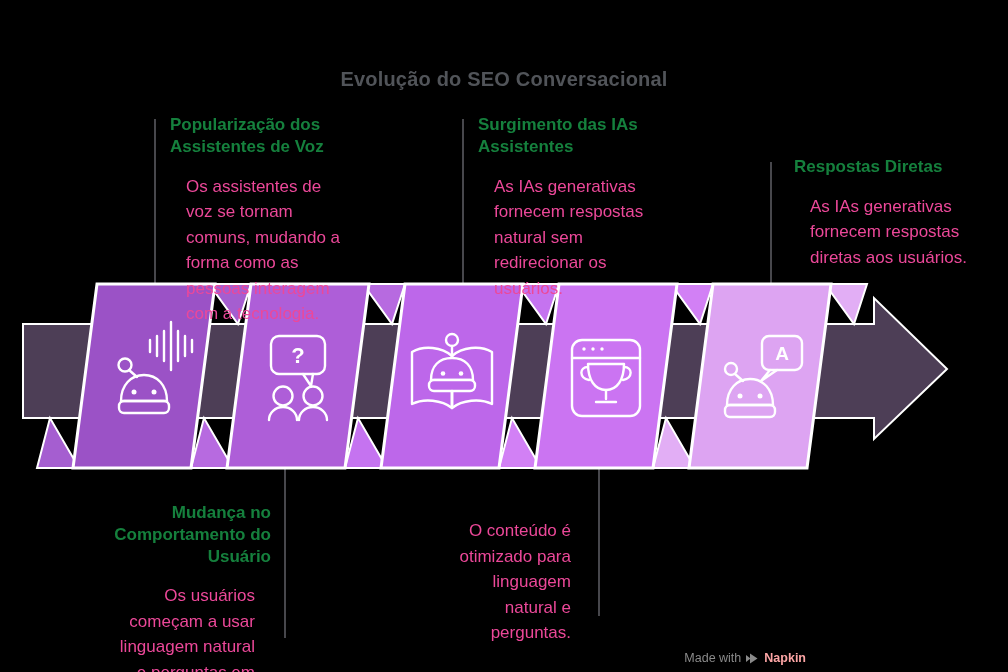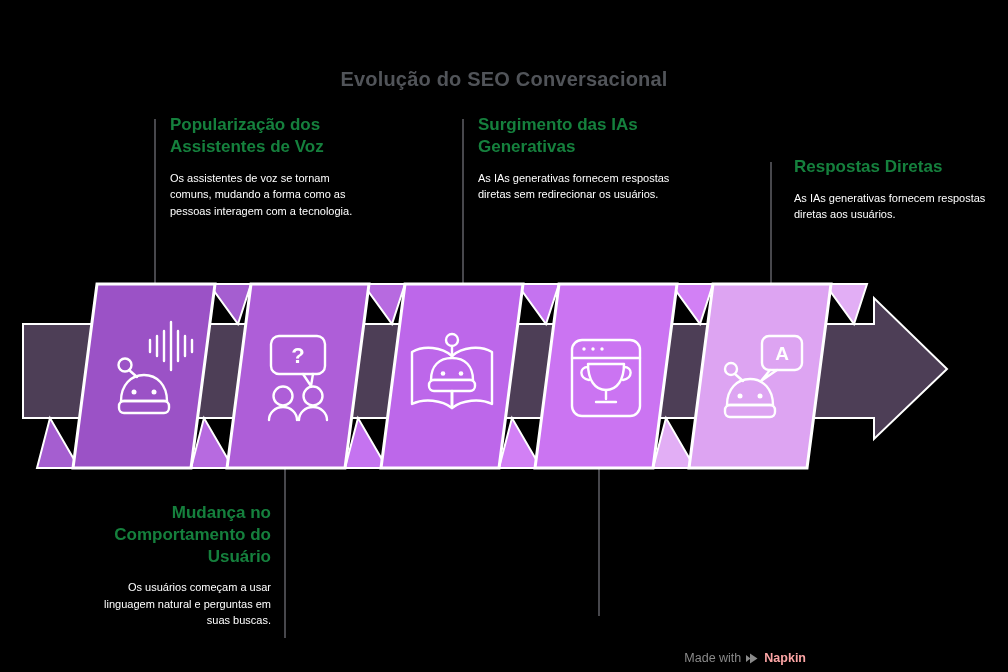--- a/index.html
+++ b/index.html
@@ -9,21 +9,21 @@
     font-family:"Liberation Sans", sans-serif;
   }
   .stage{position:absolute;left:0;top:16px;width:828px;height:672px;}
   .main-title{
     position:absolute;left:0;top:52px;width:1008px;text-align:center;
     font-size:20px;font-weight:bold;color:#515459;letter-spacing:.2px;
   }
   svg.ribbon{position:absolute;left:0;top:0;}
   .tblock{position:absolute;}
   .tblock .hd{font-size:17px;font-weight:bold;color:#15803d;line-height:1.28;margin:0 0 12px 0;}
-  .tblock .bd{font-size:11px;color:#ffffff;line-height:1.5;margin:0;}
+  .tblock .bd{font-size:17px;color:#ec4899;line-height:1.5;margin:16px;}
   .align-right{text-align:right;}
   .footer{
     position:absolute;right:22px;top:635px;display:flex;align-items:center;gap:5px;
     color:#8a8a8a;font-size:12.5px;
   }
   .footer .brand{font-weight:bold;color:#fca5a5;}
 </style>
 </head>
 <body>
 
@@ -130,35 +130,36 @@
       <circle cx="760" cy="380" r="2.5" fill="#ffffff" stroke="none"></circle>
     </g>
   </svg>
 
   <div class="tblock" style="left:170px;top:98px;width:190px;">
     <p class="hd">Popularização dos Assistentes de Voz</p>
     <p class="bd">Os assistentes de voz se tornam comuns, mudando a forma como as pessoas interagem com a tecnologia.</p>
   </div>
 
   <div class="tblock" style="left:478px;top:98px;width:195px;">
-    <p class="hd">Surgimento das IAs Generativas</p>
-    <p class="bd">As IAs generativas fornecem respostas diretas sem redirecionar os usuários.</p>
+    <p class="hd">Surgimento das IAs Assistentes</p>
+    <p class="bd">As IAs generativas fornecem respostas natural sem redirecionar os usuários.</p>
   </div>
 
   <div class="tblock align-right" style="left:91px;top:486px;width:180px;">
     <p class="hd">Mudança no Comportamento do Usuário</p>
     <p class="bd">Os usuários começam a usar linguagem natural e perguntas em suas buscas.</p>
   </div>
 
   <div class="tblock" style="left:794px;top:140px;width:192px;">
     <p class="hd">Respostas Diretas</p>
     <p class="bd">As IAs generativas fornecem respostas diretas aos usuários.</p>
   </div>
 
   <div class="tblock align-right" style="left:420px;top:486px;width:167px;">
+    <p class="bd">O conteúdo é otimizado para linguagem natural e perguntas.</p>
   </div>
 
   <div class="footer">
     <span>Made with</span>
     <svg width="13" height="11" viewBox="0 0 13 11">
       <polygon points="0,2 4.5,5.5 0,9" fill="#8a8a8a"></polygon>
       <polygon points="4,0.5 11.5,5.5 4,10.5" fill="#8a8a8a"></polygon>
     </svg>
     <span class="brand">Napkin</span>
   </div>

